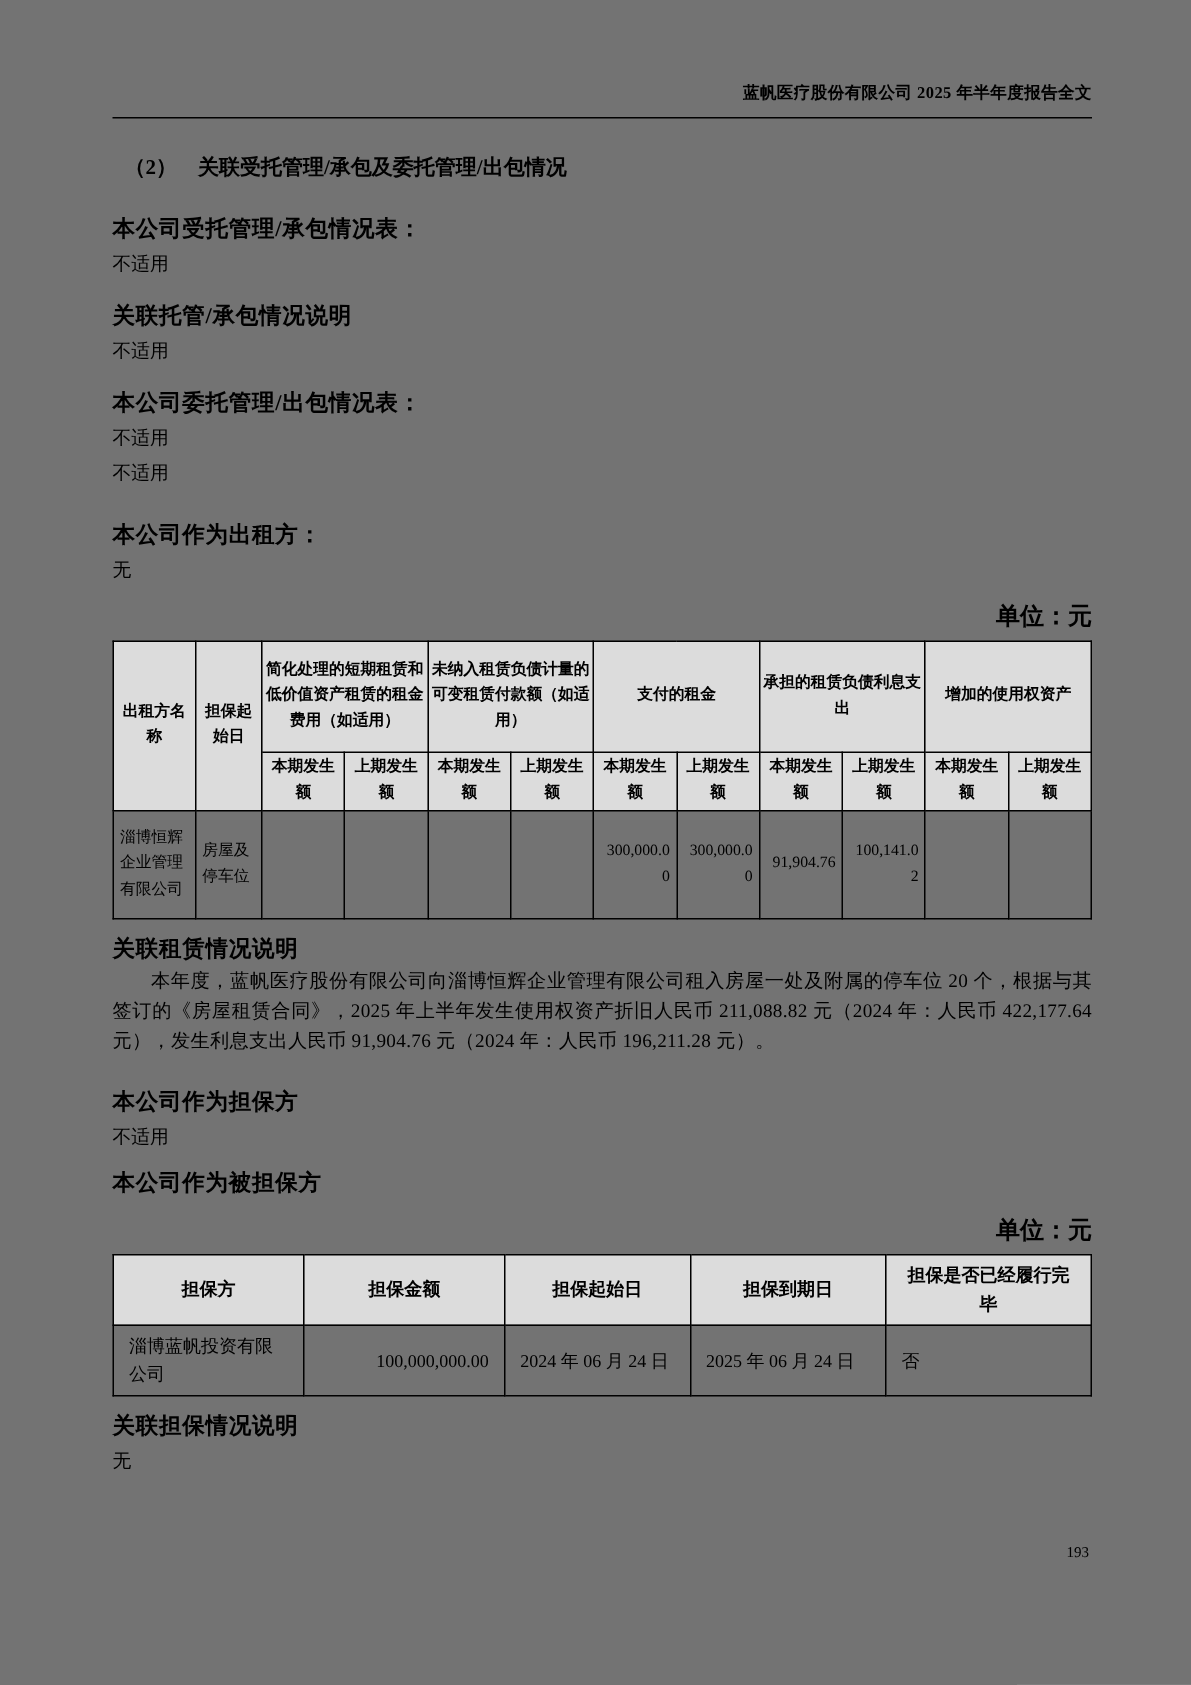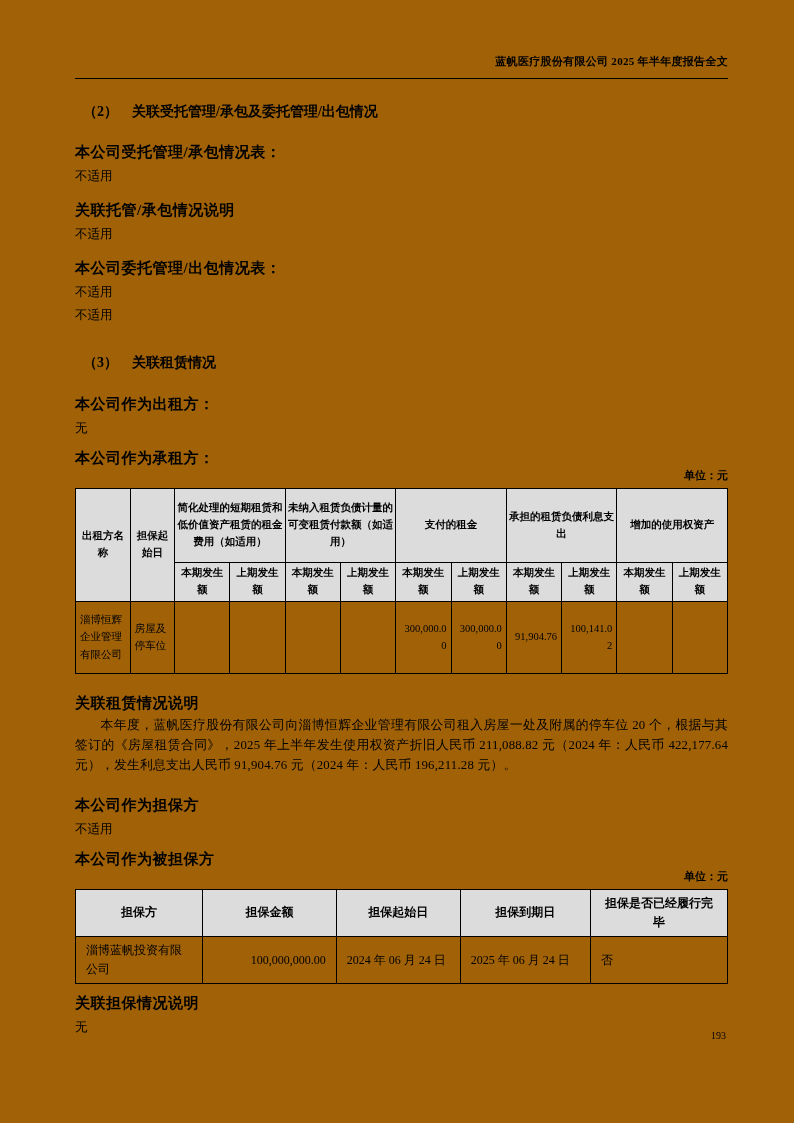--- a/index.html
+++ b/index.html
@@ -1,21 +1,21 @@
 <!DOCTYPE html>
 <html><head>
 <meta charset="utf-8">
 <style>
   * { margin:0; padding:0; box-sizing:border-box; }
   html,body { background:#888; }
   .page {
     position:relative;
     width:794px; height:1123px;
     margin:0 auto;
-    background:#a16207;
+    background:#737373;
     color:#000;
     font-family:"Liberation Serif","DejaVu Serif",serif;
     padding:54px 66px 0 75px;
     overflow:hidden;
   }
   .report-header {
     text-align:right;
     font-size:11px;
     font-weight:bold;
     letter-spacing:.3px;
@@ -33,22 +33,23 @@
     font-weight:bold;
     margin-top:16px;
     letter-spacing:.5px;
   }
   .fvalue {
     font-size:12.5px;
     margin-top:6px;
   }
   .unit {
     text-align:right;
-    font-size:11px;
-    font-weight:bold;
+    font-size:16px;
+    font-weight:bold;
+    margin-top:12px;
     margin-bottom:5px;
   }
   table { width:100%; border-collapse:collapse; table-layout:fixed; }
   th,td { border:1px solid #000; }
   .lease-table th {
     background:#dcdcdc;
     font-size:10.5px;
     font-weight:bold;
     text-align:center;
     vertical-align:middle;
@@ -117,27 +118,23 @@
   <div class="fvalue">不适用</div>
 
   <div class="flabel">关联托管/承包情况说明</div>
   <div class="fvalue">不适用</div>
 
   <div class="flabel">本公司委托管理/出包情况表：</div>
   <div class="fvalue">不适用</div>
 
   <div class="fvalue">不适用</div>
 
-  <h2 class="section" style="margin-top:30px">
-    <span class="sec-num">（3）</span><span>关联租赁情况</span>
-  </h2>
 
   <div class="flabel" style="margin-top:23px">本公司作为出租方：</div>
   <div class="fvalue">无</div>
-  <div class="flabel" style="margin-top:12px">本公司作为承租方：</div>
 
   <div class="unit">单位：元</div>
 
   <table class="lease-table">
     <colgroup>
       <col style="width:8.4%">
         <col style="width:6.8%">
       <col style="width:8.48%">
         <col style="width:8.48%">
         <col style="width:8.48%">
@@ -183,21 +180,21 @@
         <td class="num">300,000.00</td>
         <td class="num">300,000.00</td>
         <td class="num">91,904.76</td>
         <td class="num">100,141.02</td>
         <td class="num"></td>
         <td class="num"></td>
       </tr>
     </tbody>
   </table>
 
-  <div class="flabel" style="margin-top:20px">关联租赁情况说明</div>
+  <div class="flabel" style="margin-top:10px">关联租赁情况说明</div>
   <p class="note-para">本年度，蓝帆医疗股份有限公司向淄博恒辉企业管理有限公司租入房屋一处及附属的停车位 20 个，根据与其签订的《房屋租赁合同》，2025 年上半年发生使用权资产折旧人民币 211,088.82 元（2024 年：人民币 422,177.64 元），发生利息支出人民币 91,904.76 元（2024 年：人民币 196,211.28 元）。</p>
 
 
   <div class="flabel" style="margin-top:21px">本公司作为担保方</div>
   <div class="fvalue">不适用</div>
   <div class="flabel" style="margin-top:12px">本公司作为被担保方</div>
 
   <div class="unit">单位：元</div>
 
   <table class="guar-table">

